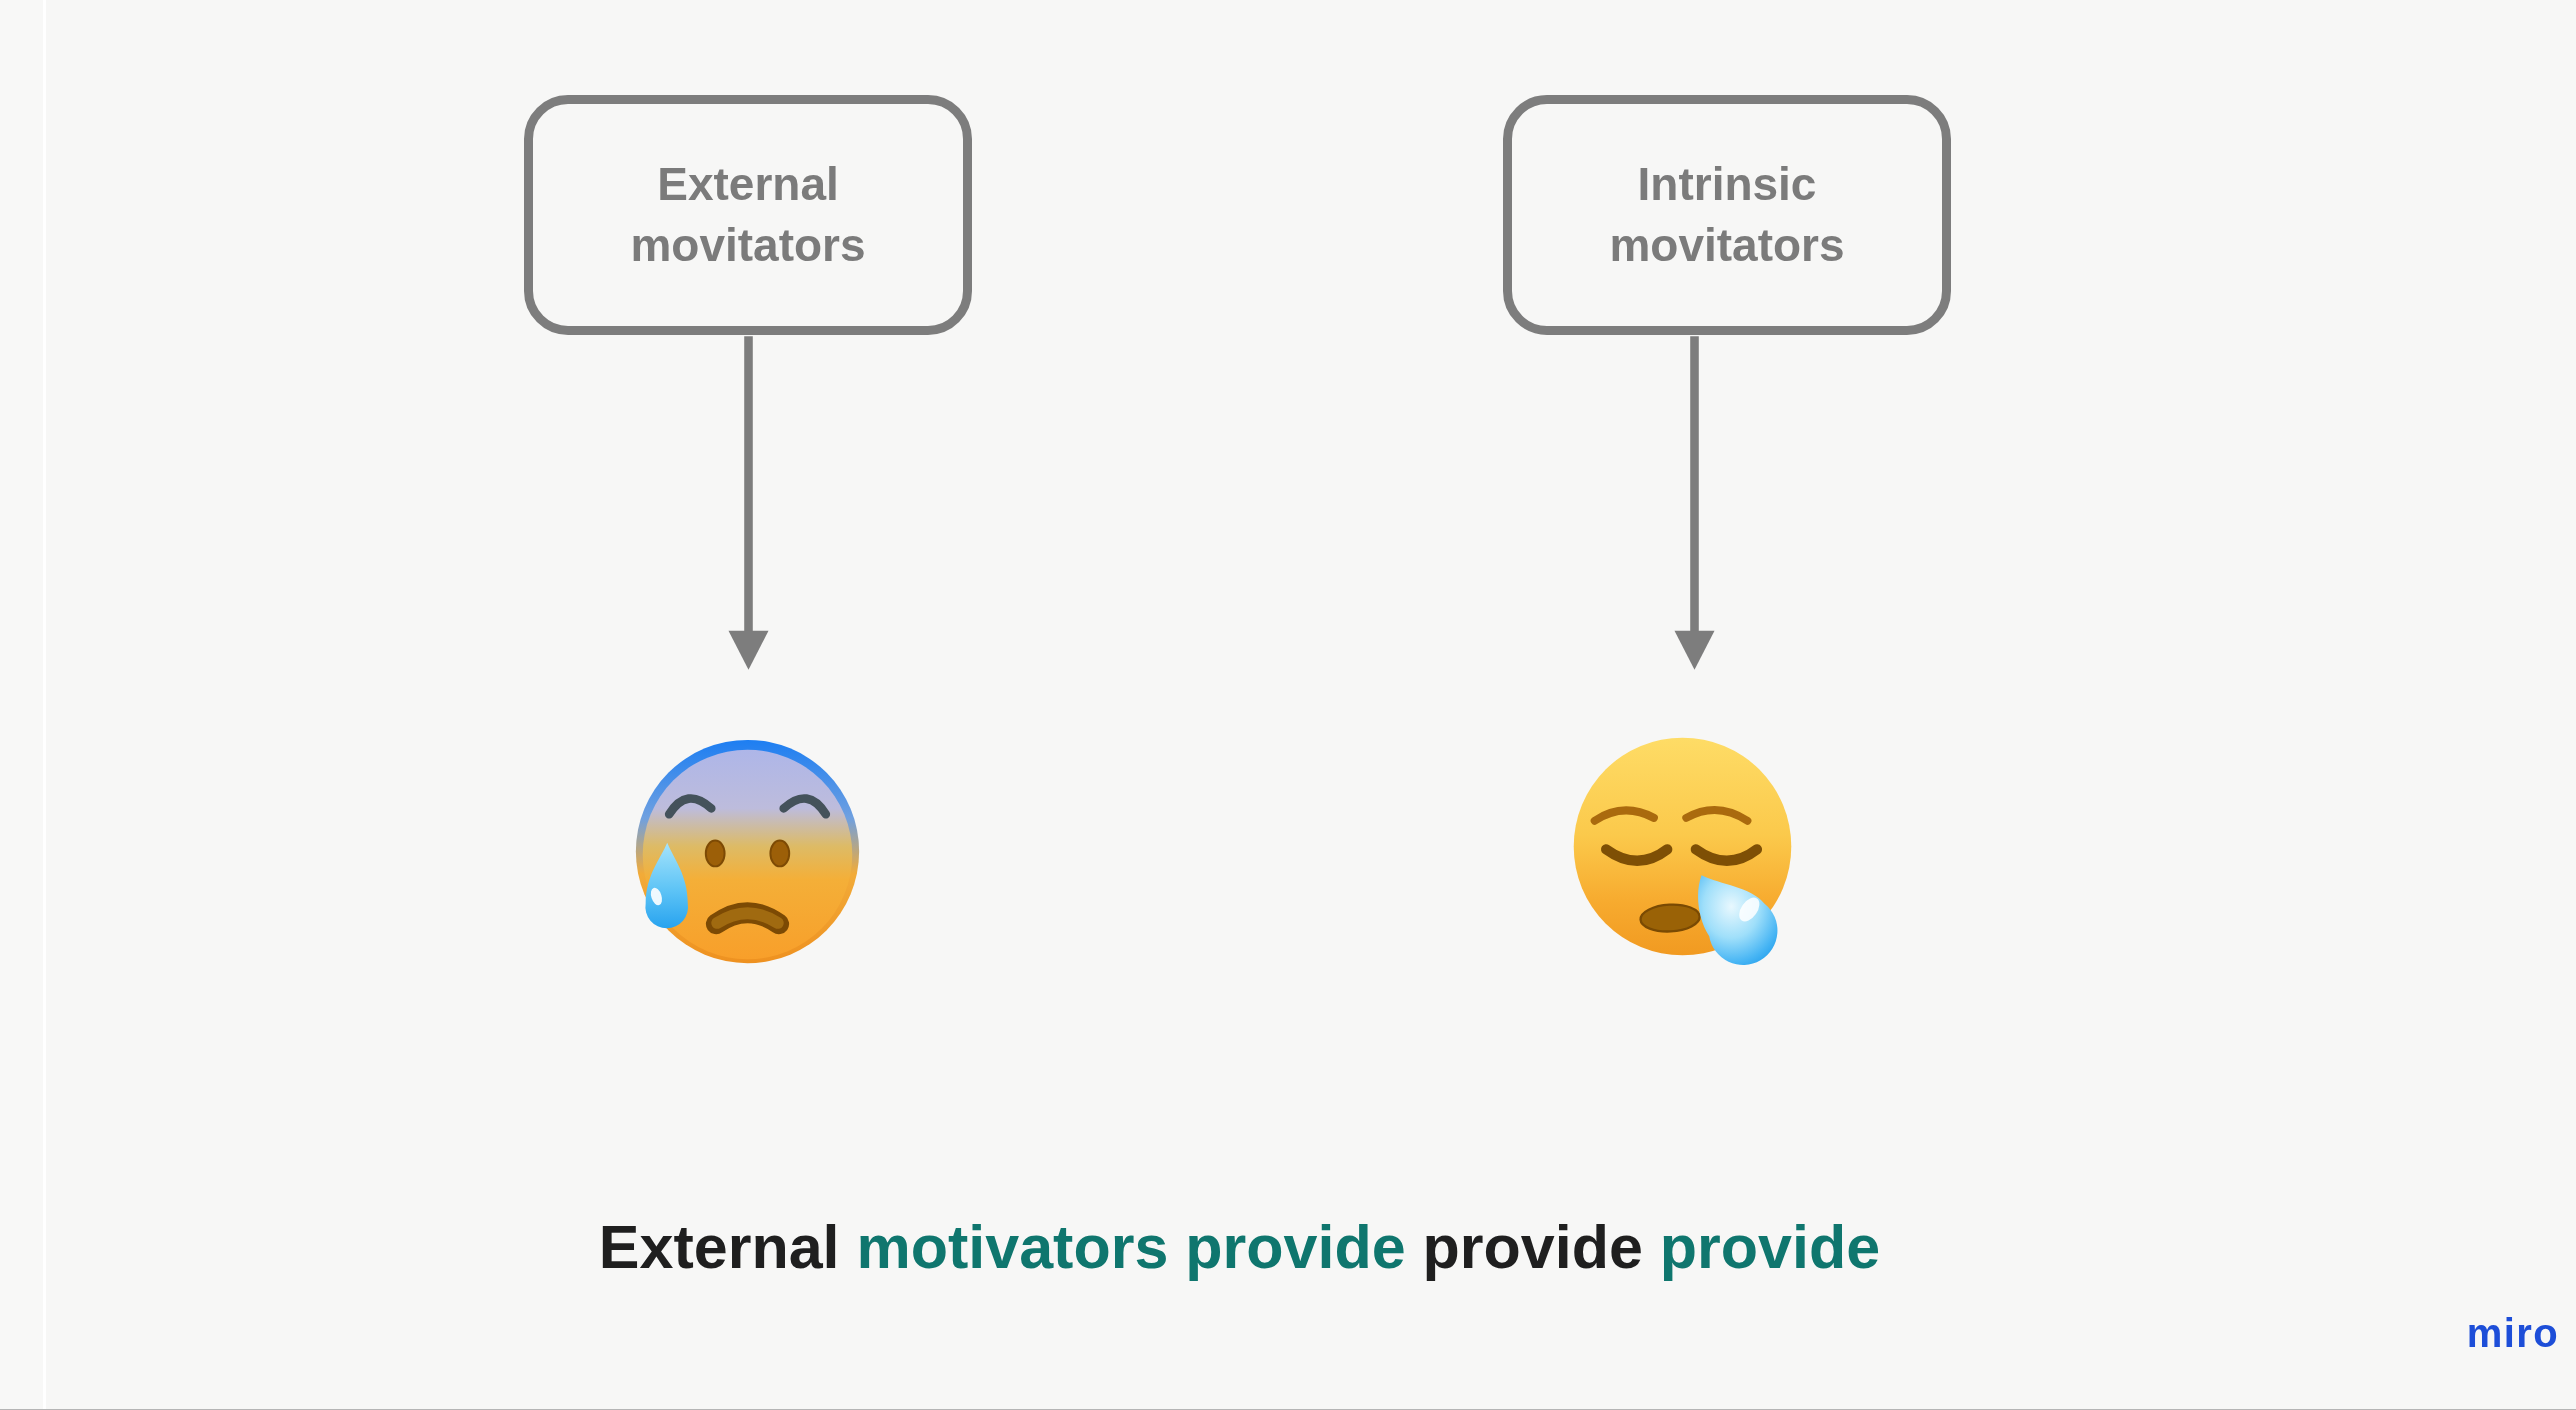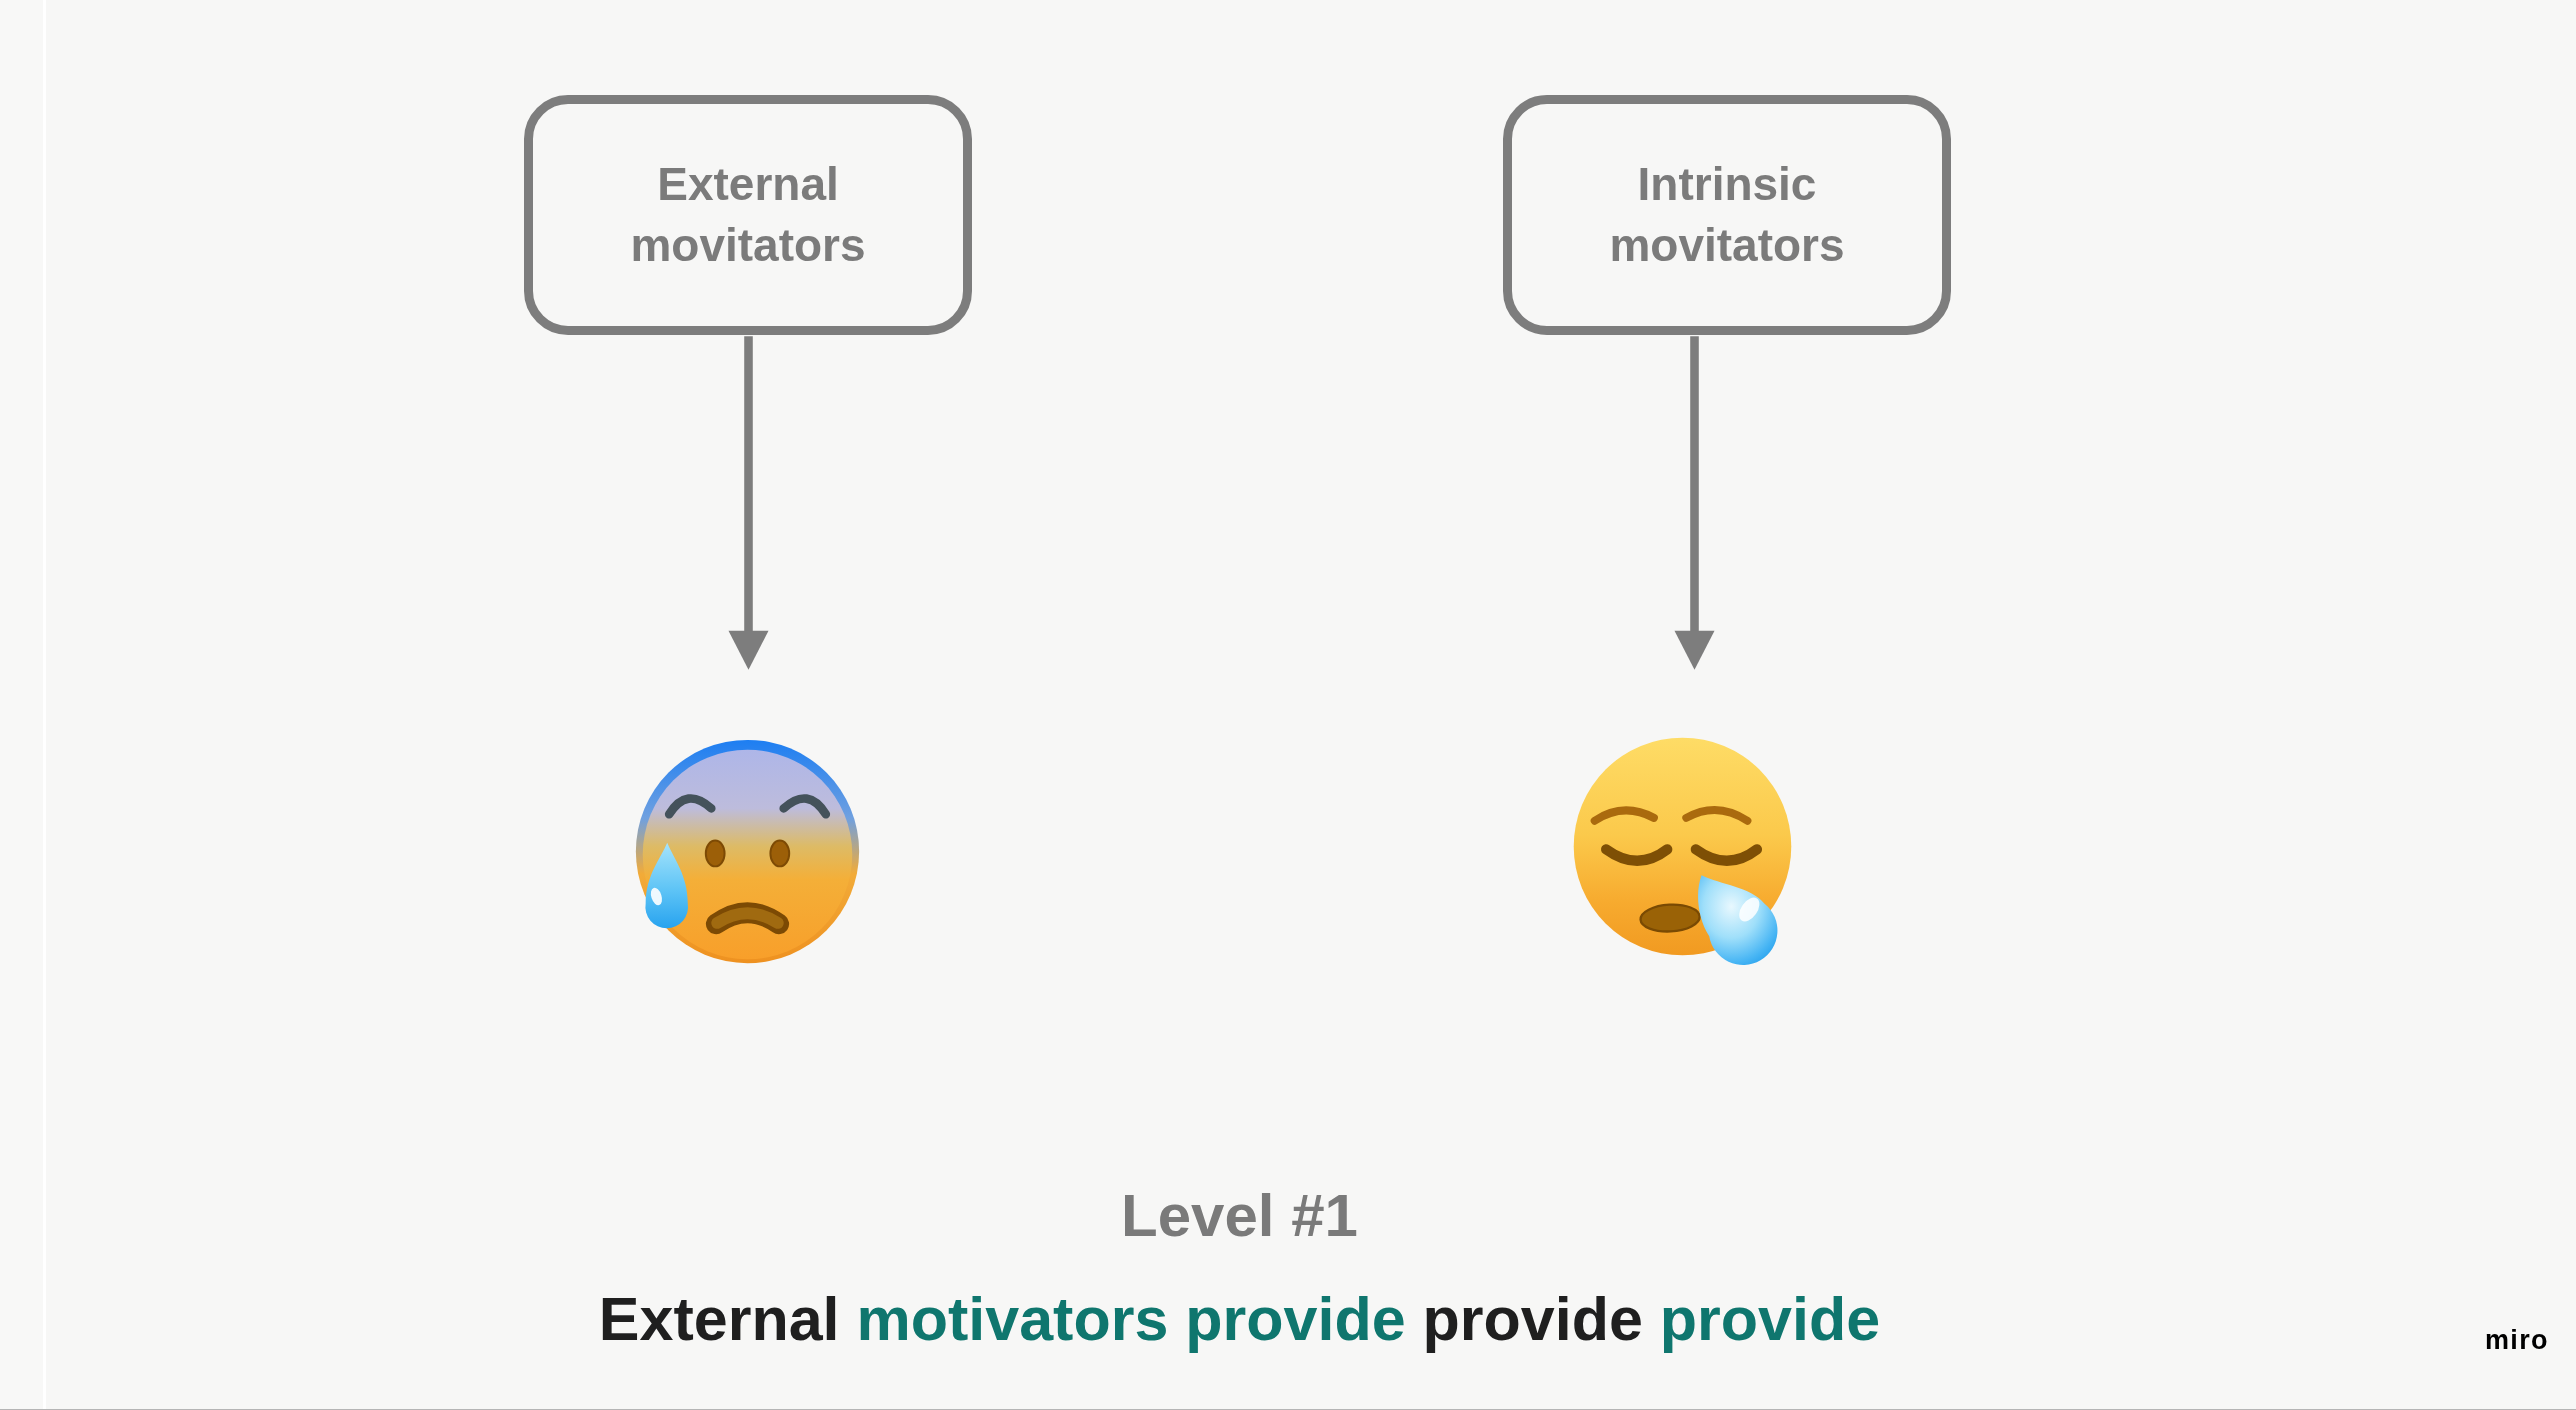--- a/index.html
+++ b/index.html
@@ -46,22 +46,22 @@
   .emoji svg{width:100%;height:100%;overflow:visible;display:block;}
   .caption{
     position:absolute;left:0;top:1180px;width:2479px;
     text-align:center;font-weight:700;
   }
   .caption-line1{font-size:60px;line-height:72px;color:#7a7a7a;}
   .caption-line2{margin-top:30.5px;font-size:61px;line-height:72px;white-space:pre-wrap;}
   .seg-dark{color:#1f1f1f;}
   .seg-gray{color:#0f766e;}
   .watermark{
-    position:absolute;right:59px;bottom:55px;
-    font-size:27px;font-weight:700;color:#000000;letter-spacing:1.4px;
+    position:absolute;right:49px;bottom:55px;
+    font-size:40px;font-weight:700;color:#1d4ed8;letter-spacing:1.4px;
   }
 </style>
 </head>
 <body>
 
 <div class="board">
 
   <div class="left-strip"></div>
   <div class="divider-line"></div>
 
@@ -141,21 +141,20 @@
       <path d="M62,45 Q78,36 94,46.5" stroke="#aa6a0e" stroke-width="4.2" fill="none" stroke-linecap="round"></path>
       <path d="M20,61.5 Q36.5,73.5 52,61.5" stroke="#7e4f05" stroke-width="5.4" fill="none" stroke-linecap="round"></path>
       <path d="M67,61.5 Q83.5,73.5 99,61.5" stroke="#7e4f05" stroke-width="5.4" fill="none" stroke-linecap="round"></path>
       <ellipse cx="53.5" cy="97.5" rx="15.5" ry="7" fill="#9a6206" stroke="#7a4a03" stroke-width="1.2" transform="rotate(-3 53.5 97.5)"></ellipse>
       <path d="M 70,75 C 80,80 96,81 103,90 A 18,18 0 1 1 74,107 C 68,98 66.5,84 70,75 Z" fill="url(#bubbleGrad)"></path>
       <ellipse cx="95" cy="93" rx="4.2" ry="7" fill="#ffffff" opacity="0.85" transform="rotate(35 95 93)"></ellipse>
     </svg>
   </div>
 
   <div class="caption">
-    <div class="caption-line1">Level #1</div>
     <div class="caption-line2"><span class="seg-dark">External </span><span class="seg-gray">motivators provide </span><span class="seg-dark">provide </span><span class="seg-gray">provide</span></div>
   </div>
 
   <div class="watermark">miro</div>
 
   <div class="bottom-edge"></div>
 </div>
 
 
 </body></html>

